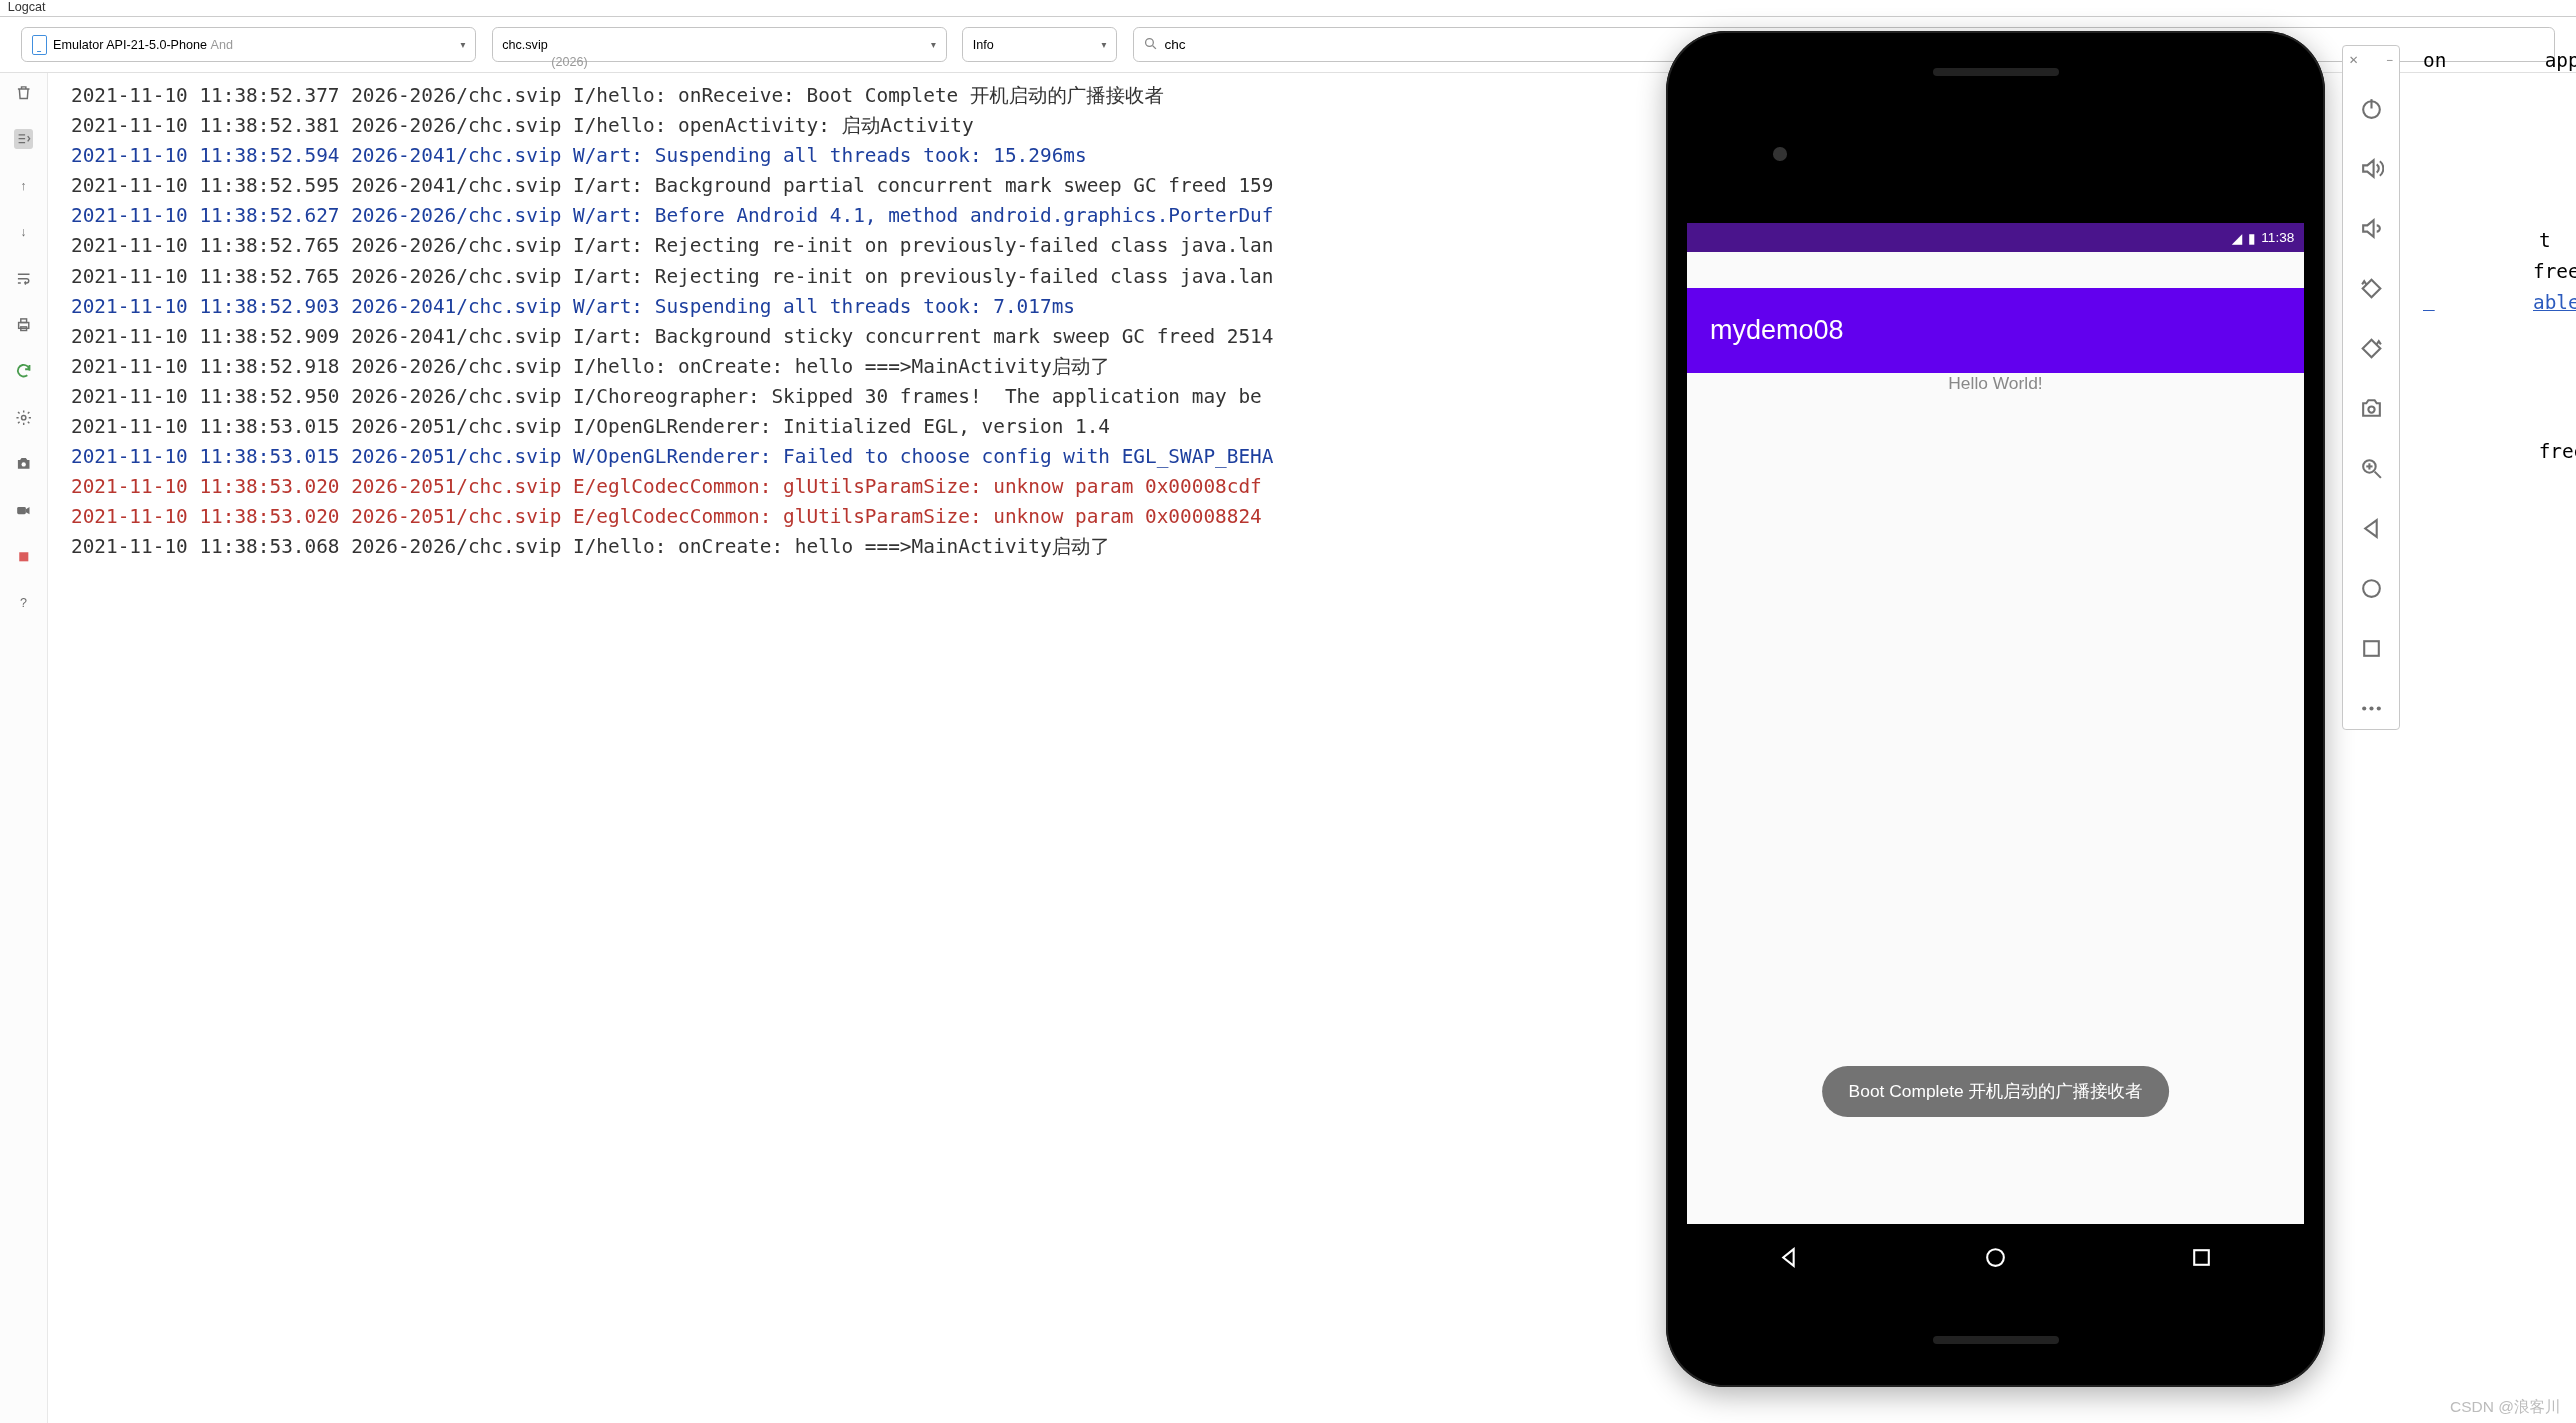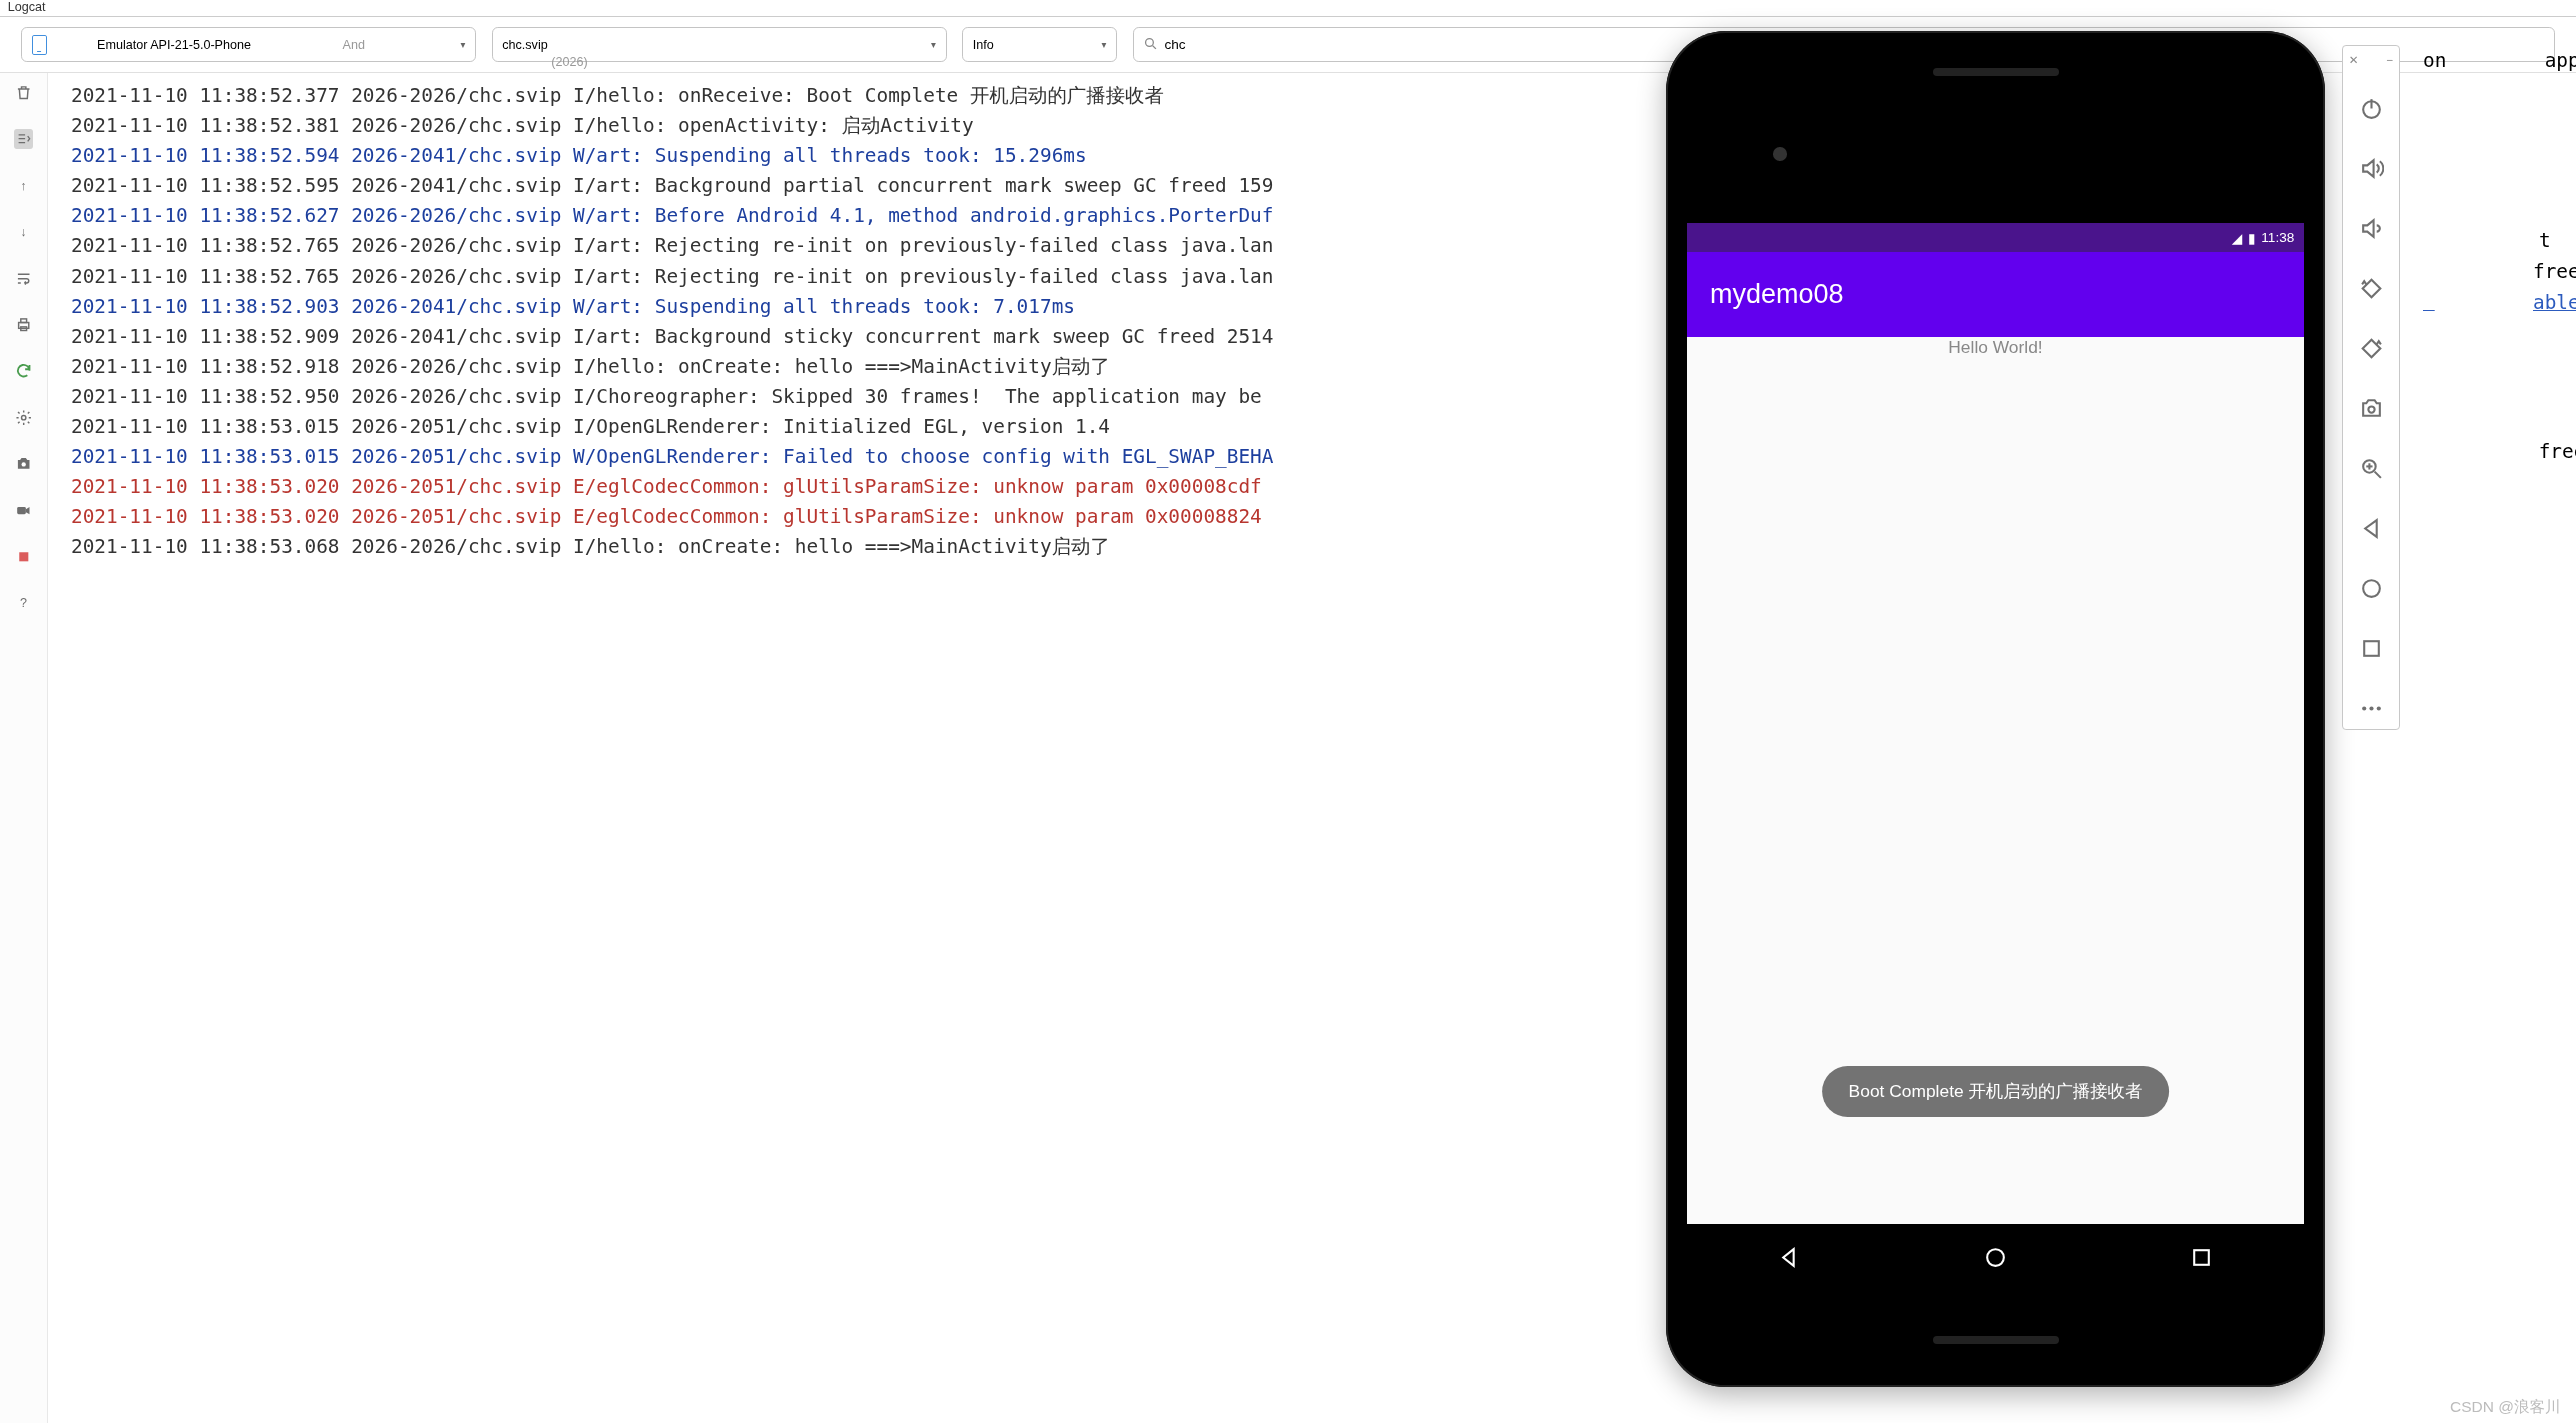--- a/index.html
+++ b/index.html
@@ -37,21 +37,21 @@
   padding: 0 9.7px;
   background: #fff;
   cursor: pointer;
   position: relative;
 }
 .dropdown .arrow {
   margin-left: auto;
   color: #666;
   font-size: 9.7px;
 }
-.dd-device { width: 455px; gap: 44px; }
+.dd-device { width: 455px; }
 .dd-app { width: 455px; justify-content: flex-end; }
 .dd-level { width: 155px; }
 .search-box {
   border: 1px solid #c4c4c4;
   border-radius: 5.8px;
   height: 35px;
   display: flex;
   align-items: center;
   padding: 0 9.7px;
   flex: 1;
@@ -176,20 +176,21 @@
 }
 .app-bar {
   height: 85px;
   background: #6200ee;
   color: #fff;
   display: flex;
   align-items: center;
   padding: 0 23px;
   font-size: 27px;
   font-weight: 500;
+  margin-top: 36px;
 }
 .app-body {
   flex: 1;
   display: flex;
   align-items: flex-start;
   justify-content: center;
   position: relative;
   color: #888;
   font-size: 17.4px;
 }

